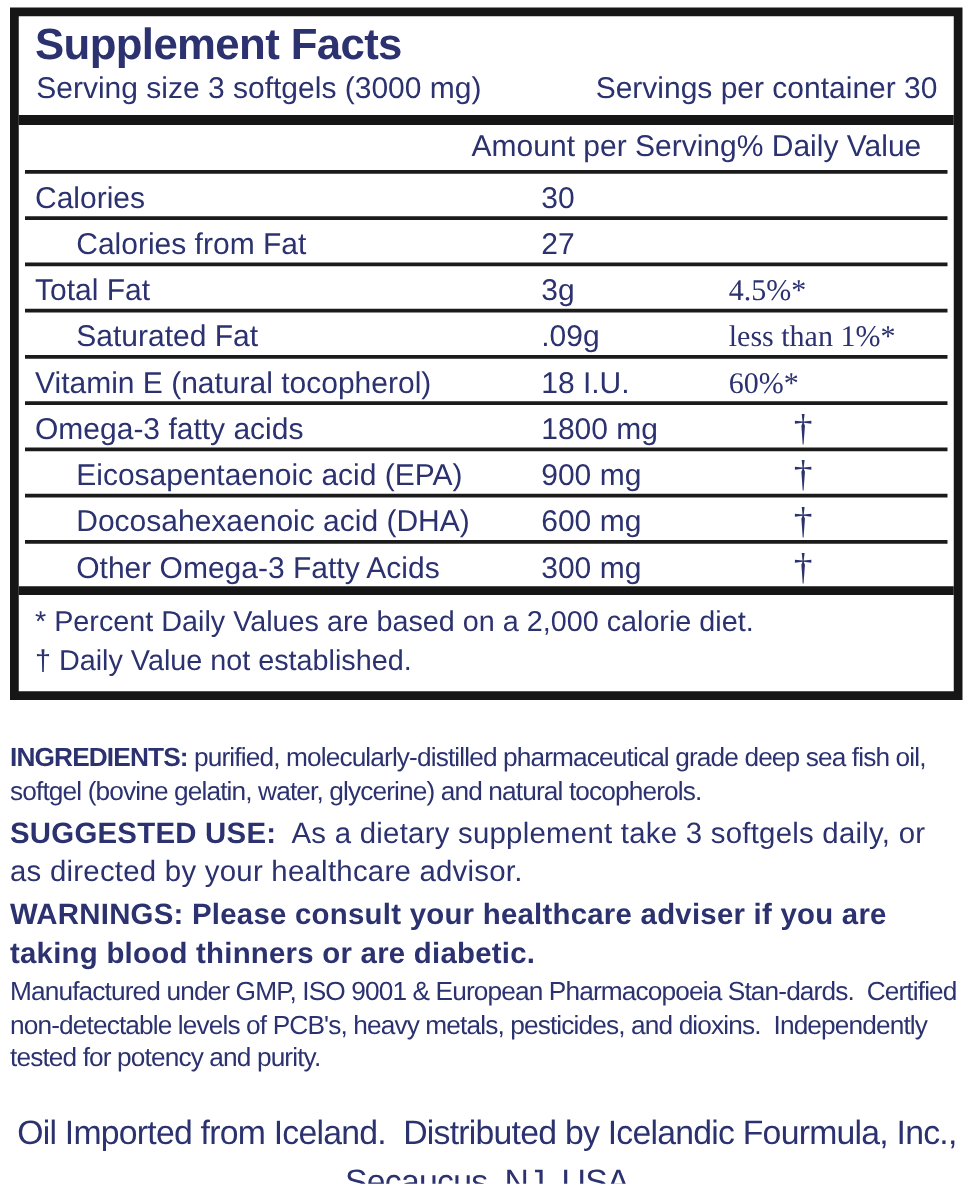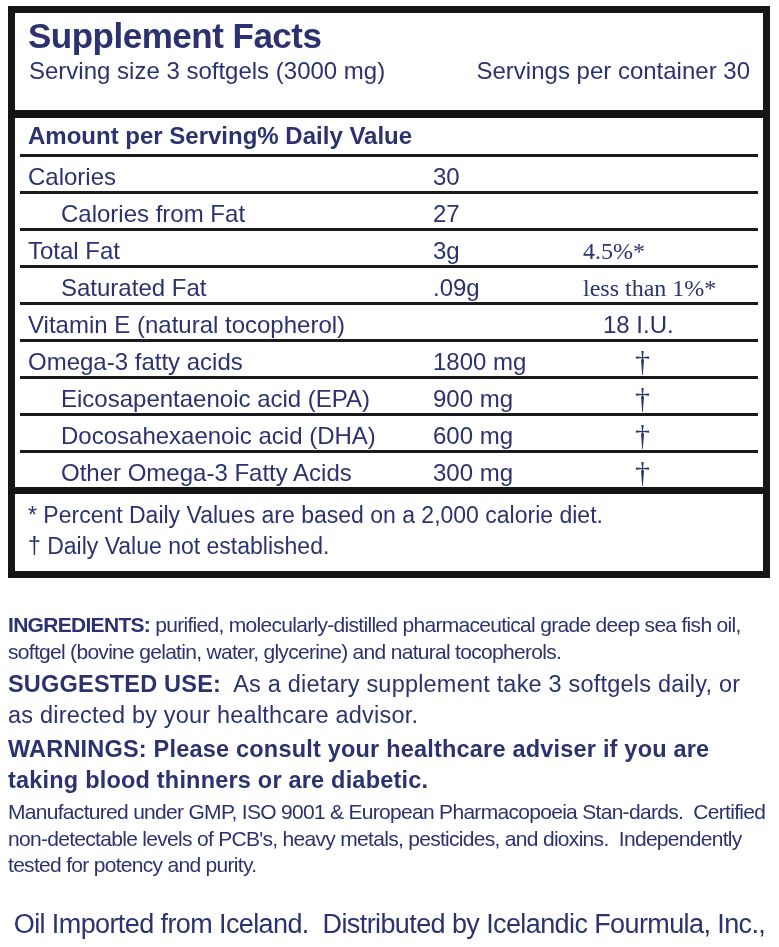--- a/index.html
+++ b/index.html
@@ -15,21 +15,21 @@
     color: #2b326f;
   }
 
   
   .facts-box {
     margin: 6px 9px 0 8px;
     border: 7px solid #161616;
     background: #ffffff;
   }
   .facts-head {
-    padding: 3px 12px 18px 13px;
+    padding: 3px 12px 0 13px;
   }
   .facts-title {
     font-size: 35px;
     font-weight: bold;
     letter-spacing: -0.5px;
     line-height: 1.15;
     white-space: pre-wrap;
   }
   .serving-row {
     display: flex;
@@ -41,24 +41,24 @@
   .bar {
     height: 8px;
     background: #161616;
   }
   .bar2 {
     height: 7px;
     background: #161616;
   }
   .colhead {
     display: flex;
-    justify-content: flex-start;
-    font-weight: bold;
+    justify-content: flex-end;
+    font-weight: normal;
     font-size: 24px;
-    padding: 4px 11px 4px 13px;
+    padding: 4px 26px 4px 13px;
     white-space: pre-wrap;
   }
   .rule {
     height: 3px;
     background: #1b1b1b;
     margin: 0 5px;
   }
   .frow {
     display: flex;
     align-items: flex-end;
@@ -139,21 +139,21 @@
 
   <div>
       <div class="frow"><div class="flabel">Calories</div><div class="famount">30</div><div class="fdv"></div></div>
       <div class="rule"></div>
       <div class="frow indent"><div class="flabel">Calories from Fat</div><div class="famount">27</div><div class="fdv"></div></div>
       <div class="rule"></div>
       <div class="frow"><div class="flabel">Total Fat</div><div class="famount">3g</div><div class="fdv">4.5%*</div></div>
       <div class="rule"></div>
       <div class="frow indent"><div class="flabel">Saturated Fat</div><div class="famount">.09g</div><div class="fdv">less than 1%*</div></div>
       <div class="rule"></div>
-      <div class="frow"><div class="flabel">Vitamin E (natural tocopherol)</div><div class="famount">18 I.U.</div></div>
+      <div class="frow"><div class="flabel">Vitamin E (natural tocopherol)</div><div class="famount">18 I.U.</div><div class="fdv">60%*</div></div>
       <div class="rule"></div>
       <div class="frow"><div class="flabel">Omega-3 fatty acids</div><div class="famount">1800 mg</div><div class="fdv dagger">†</div></div>
       <div class="rule"></div>
       <div class="frow indent"><div class="flabel">Eicosapentaenoic acid (EPA)</div><div class="famount">900 mg</div><div class="fdv dagger">†</div></div>
       <div class="rule"></div>
       <div class="frow indent"><div class="flabel">Docosahexaenoic acid (DHA)</div><div class="famount">600 mg</div><div class="fdv dagger">†</div></div>
       <div class="rule"></div>
       <div class="frow indent"><div class="flabel">Other Omega-3 Fatty Acids</div><div class="famount">300 mg</div><div class="fdv dagger">†</div></div>
     </div>
 

